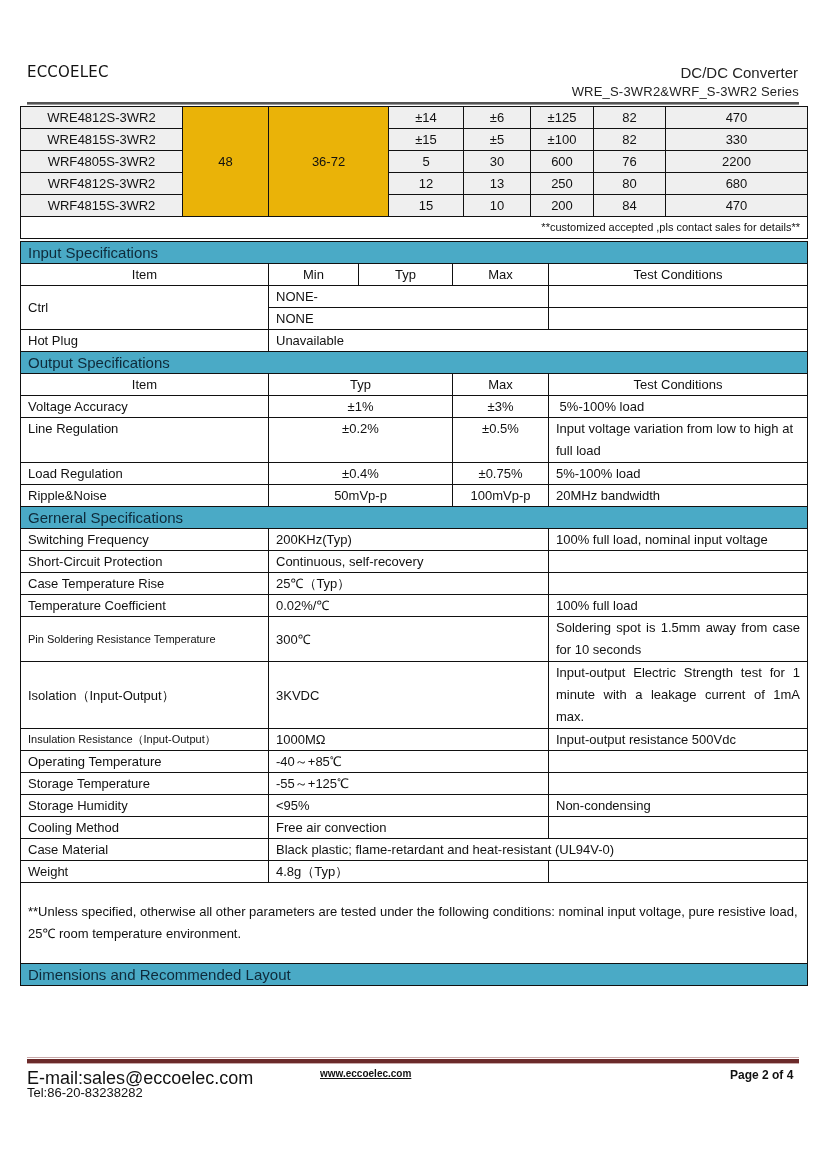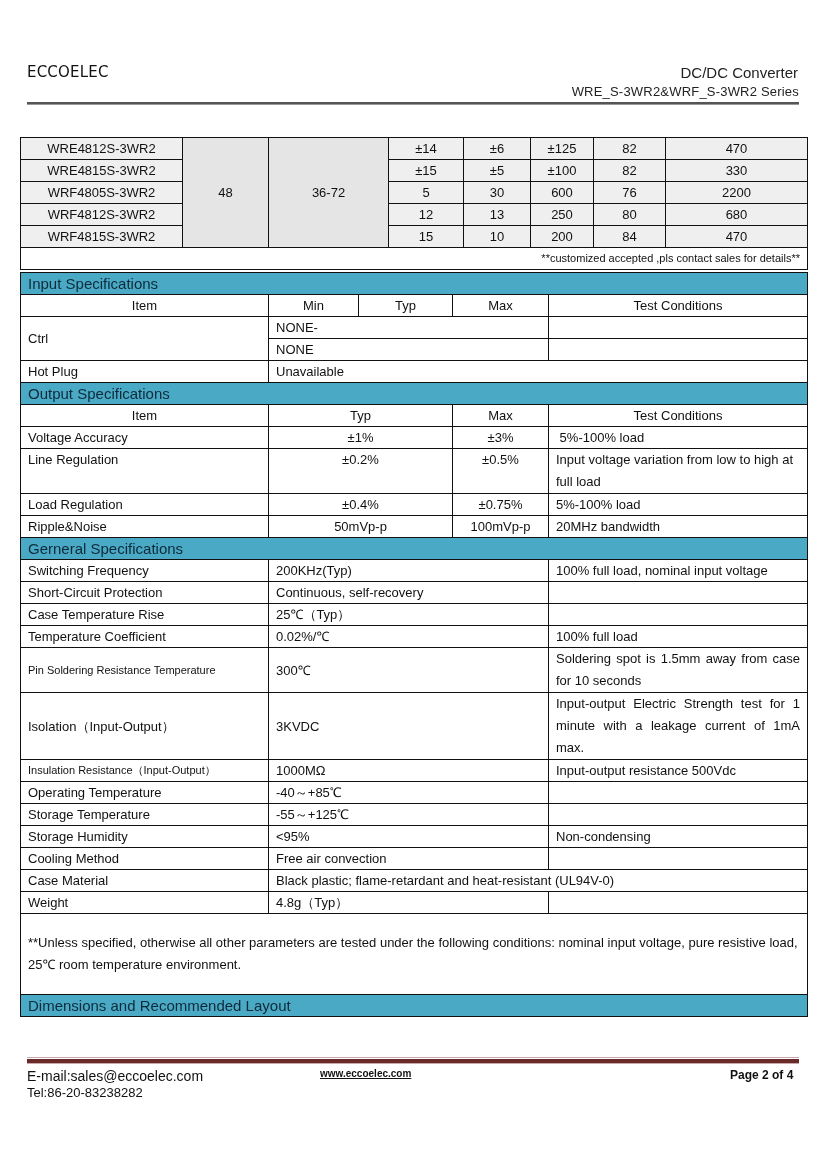--- a/index.html
+++ b/index.html
@@ -5,43 +5,43 @@
   html, body { margin:0; padding:0; background:#ffffff; }
   body { width:827px; height:1169px; position:relative; overflow:hidden;
          font-family:"Liberation Sans", sans-serif; color:#111; }
   .hdr-left { position:absolute; left:27px; top:63px; font-size:15px; letter-spacing:0.2px;
               font-family:"DejaVu Sans", sans-serif; font-weight:normal; color:#111; }
   .hdr-right1 { position:absolute; right:29px; top:64px; font-size:15px; color:#222; }
   .hdr-right2 { position:absolute; right:28px; top:84px; font-size:13px; color:#222; letter-spacing:0.2px; }
   .hdr-rule { position:absolute; left:27px; width:772px; top:102px; height:3px;
               border-top:2px solid #555; border-bottom:1px solid #999; box-sizing:border-box; }
 
-  table.spec { position:absolute; left:20px; width:787px; border-collapse:collapse; table-layout:fixed;margin-top:31px; }
+  table.spec { position:absolute; left:20px; width:787px; border-collapse:collapse; table-layout:fixed; }
   table.spec td { border:1px solid #111; font-size:13px; padding:0 7px; height:21px; line-height:21px;
                   overflow:hidden; white-space:nowrap; }
   #t-models { top:106px; }
   #t-models td { background:#efefef; text-align:center; height:21px; }
-  #t-models td.white { background:#e5e5e5; }
+  #t-models td.white { background:#eab308; }
   #t-models td.note { background:#fff; text-align:right; font-size:11px; border-top:1px solid #111; }
 
   #t-main { top:241px; }
   td.section { background:#4aaac6; color:#0e2a3a; font-size:15px !important; padding-left:7px !important;
                height:21px; }
   td.c { text-align:center; }
   td.h { text-align:center; font-size:13px; }
   td.hitem { text-align:center; font-size:14.5px; }
   td.wrap { white-space:normal !important; line-height:22px !important; }
   td.just { text-align:justify; text-align-last:left; }
   td.small { font-size:11px !important; }
   td.foot { white-space:normal !important; line-height:22px !important; padding:18px 7px !important; }
 
   .footer-rule { position:absolute; left:27px; width:772px; top:1059px; height:5px;
                  background:#6b2a2a; border-bottom:1px solid #c9a9a9; box-sizing:border-box; }
   .footer-rule::before { content:""; position:absolute; left:0; right:0; top:-2px; height:1px; background:#c9a9a9; }
-  .f-email { position:absolute; left:27px; top:1068px; font-size:14px; color:#111; }
+  .f-email { position:absolute; left:27px; top:1068px; font-size:18px; color:#111; }
   .f-tel { position:absolute; left:27px; top:1085px; font-size:13px; color:#111; }
   .f-web { position:absolute; left:320px; top:1068px; font-size:10px; font-weight:bold; text-decoration:underline; color:#111; }
   .f-page { position:absolute; left:690px; top:1068px; font-size:12px; font-weight:bold; color:#111;padding-left:40px; }
 </style>
 </head>
 <body>
 
 <div class="hdr-left">ECCOELEC</div>
 <div class="hdr-right1">DC/DC Converter</div>
 <div class="hdr-right2">WRE_S-3WR2&amp;WRF_S-3WR2  Series</div>

